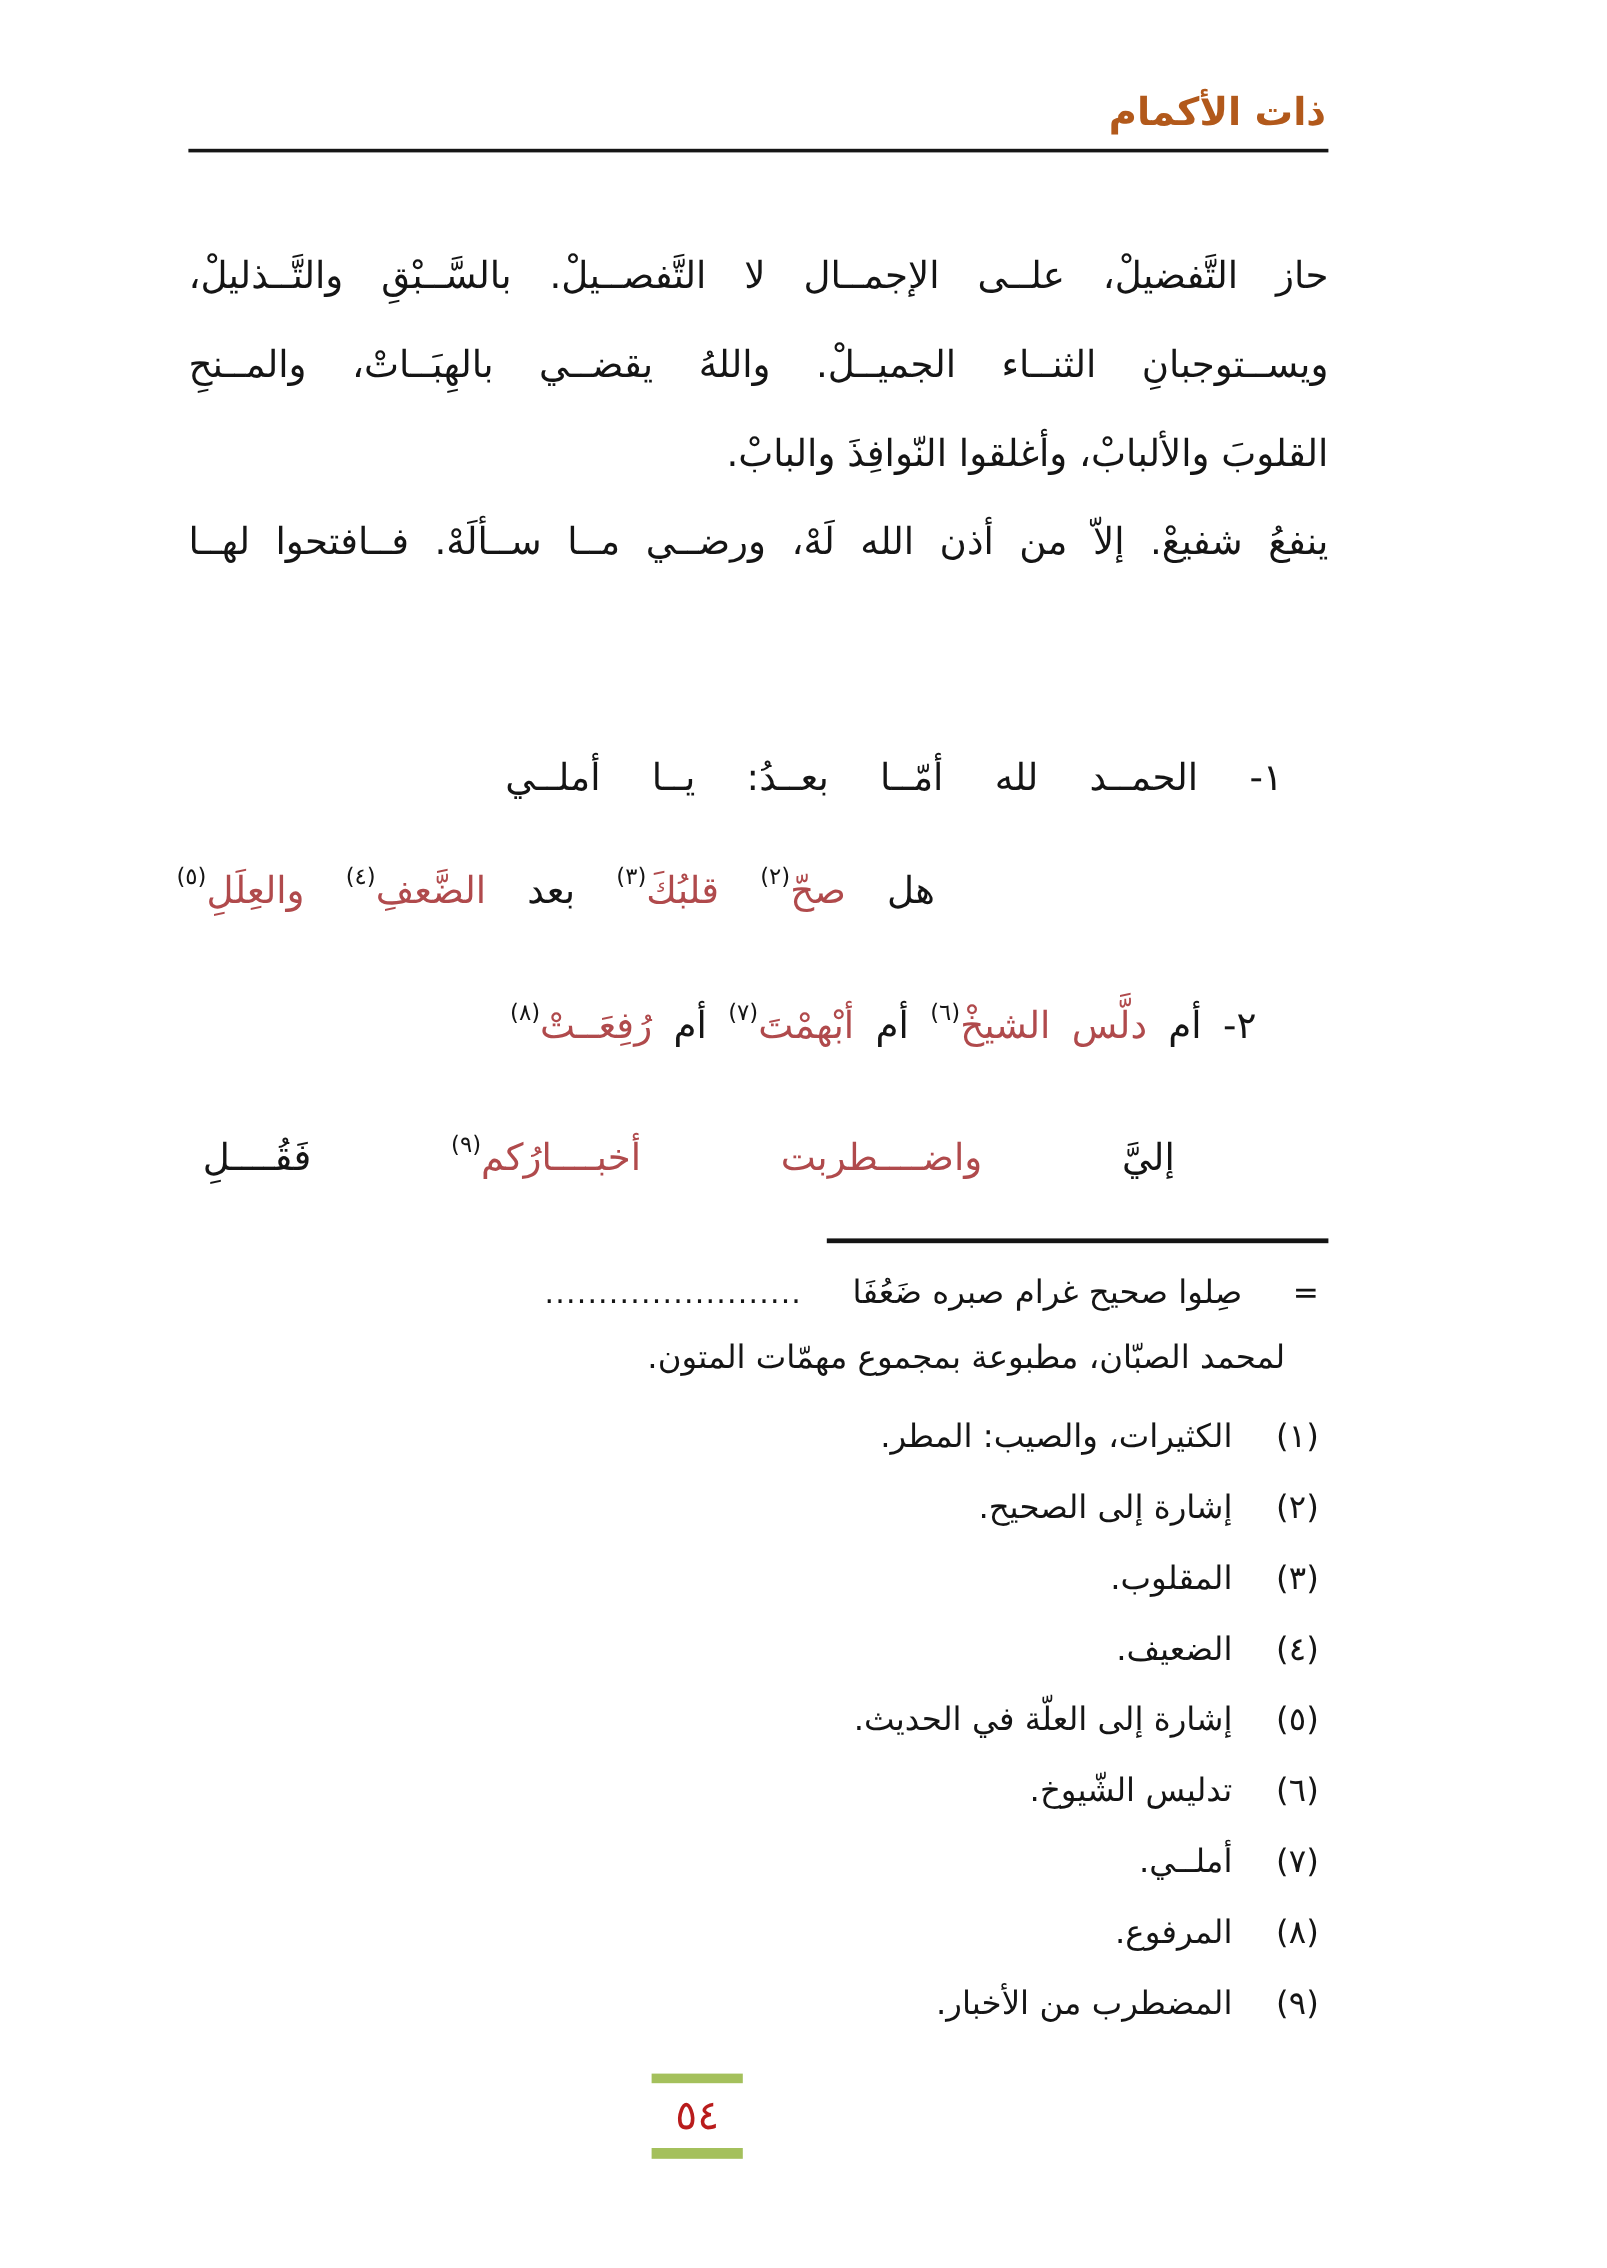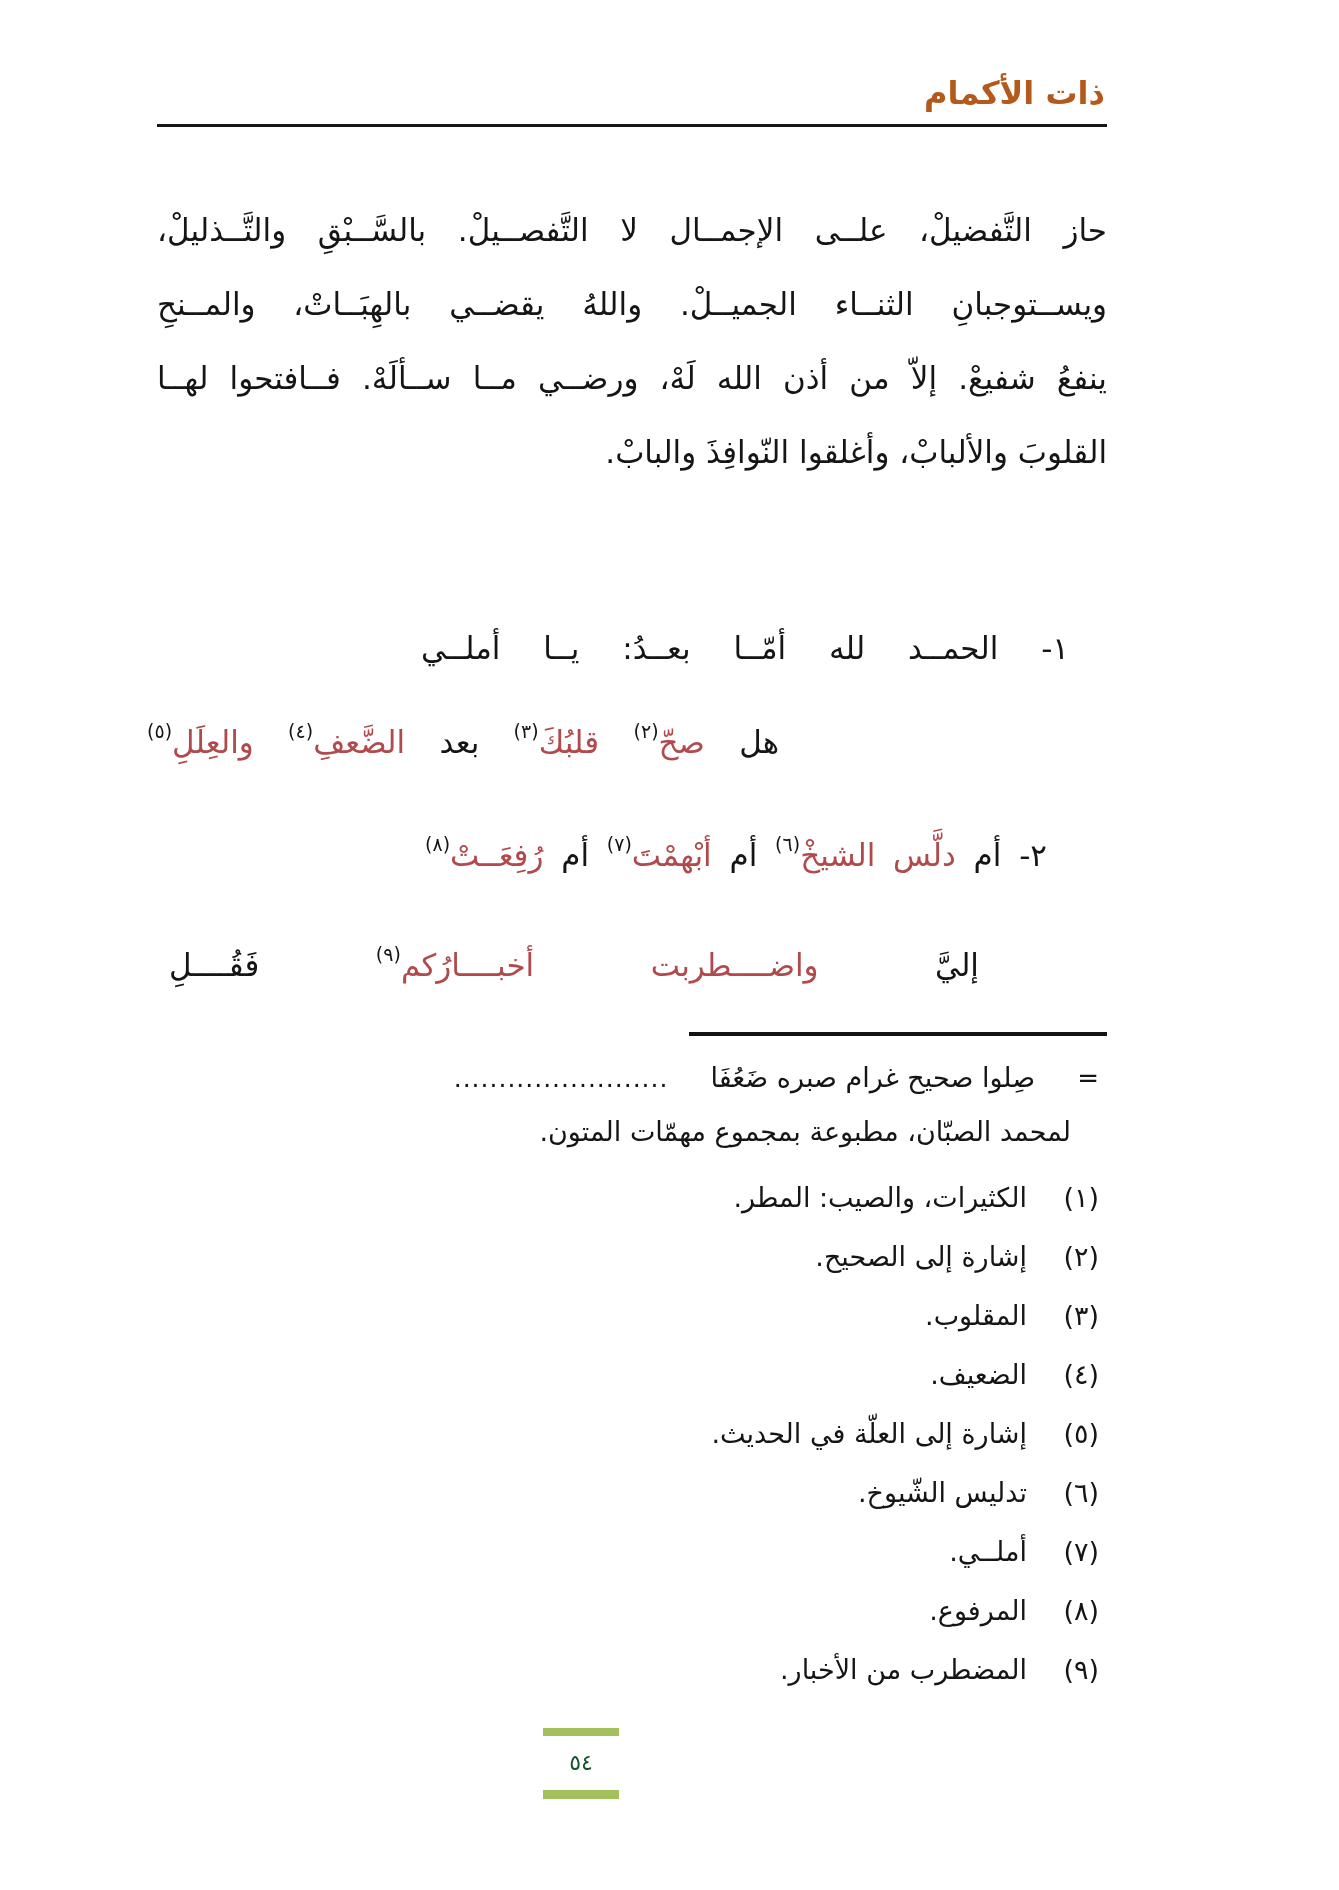--- a/index.html
+++ b/index.html
@@ -68,37 +68,37 @@
   .fn-num{flex:0 0 72px;}
   .fn-text{flex:1 1 auto;}
   
   .footer{
     position:absolute;left:542px;top:1728px;width:78px;
     text-align:center;
   }
   .footer-bar{width:76px;height:8px;margin:0 auto;background:var(--footer-green,#a4c05c);}
   .footer-bar.bottom{height:9px;}
   .page-number{
-    font-size:22px;line-height:54px;color:#14532d;
+    font-size:34px;line-height:54px;color:#b91c1c;
     letter-spacing:6px;
   }
 </style>
 </head>
 <body>
 
 <div class="page">
 
   <div class="header-title">ذات الأكمام</div>
   <div class="header-rule"></div>
 
   <div class="body-text">
     <div class="bline">حاز التَّفضيلْ، علــى الإجمــال لا التَّفصــيلْ. بالسَّــبْقِ والتَّــذليلْ،</div>
     <div class="bline">ويســتوجبانِ الثنــاء الجميــلْ. واللهُ يقضــي بالهِبَــاتْ، والمــنحِ</div>
+    <div class="bline bline-last">القلوبَ والألبابْ، وأغلقوا النّوافِذَ والبابْ.</div>
     <div class="bline">ينفعُ شفيعْ. إلاّ من أذن الله لَهْ، ورضــي مــا ســألَهْ. فــافتحوا لهــا</div>
-    <div class="bline bline-last">القلوبَ والألبابْ، وأغلقوا النّوافِذَ والبابْ.</div>
   </div>
 
   <div class="hemistich v1h1">١- الحمــد لله أمّــا بعــدُ: يــا أملــي</div>
   <div class="hemistich v1h2"><span>هل </span><span class="red">صحّ</span><sup class="fn-ref">(٢)</sup><span class="red"> قلبُكَ</span><sup class="fn-ref">(٣)</sup><span> بعد </span><span class="red">الضَّعفِ</span><sup class="fn-ref">(٤)</sup><span class="red"> والعِلَلِ</span><sup class="fn-ref">(٥)</sup></div>
 
   <div class="hemistich v2h1"><span>٢- أم </span><span class="red">دلَّس الشيخْ</span><sup class="fn-ref">(٦)</sup><span> أم </span><span class="red">أبْهمْتَ</span><sup class="fn-ref">(٧)</sup><span> أم </span><span class="red">رُفِعَــتْ</span><sup class="fn-ref">(٨)</sup></div>
   <div class="hemistich v2h2"><span>إليَّ </span><span class="red">واضــــطربت أخبــــارُكم</span><sup class="fn-ref">(٩)</sup><span> فَقُــــلِ</span></div>
 
   <div class="fn-sep"></div>
 

